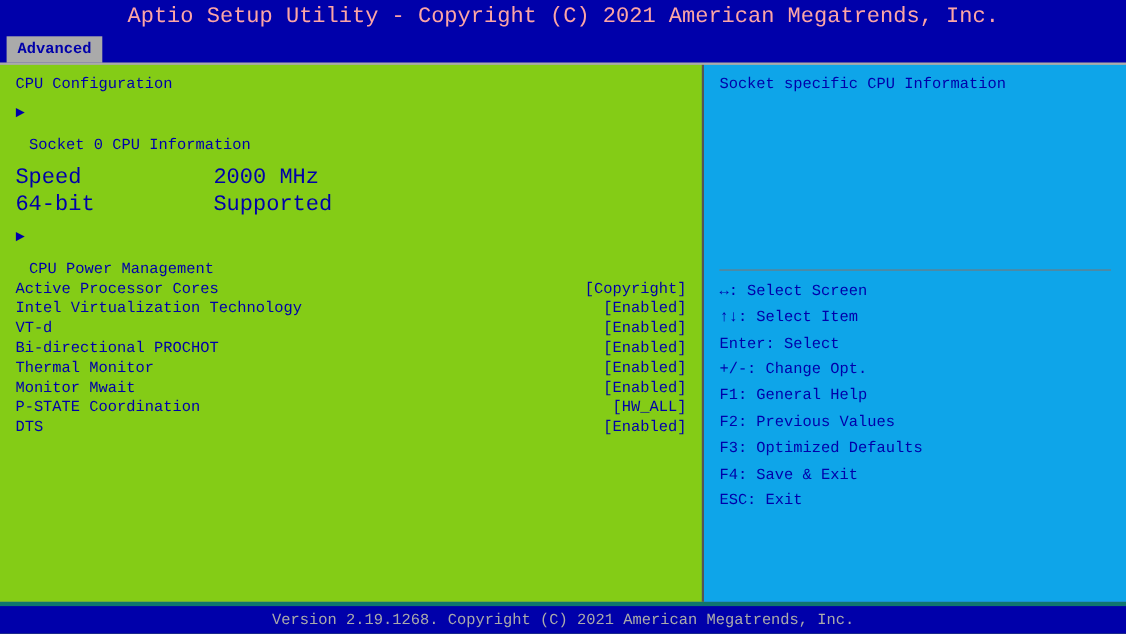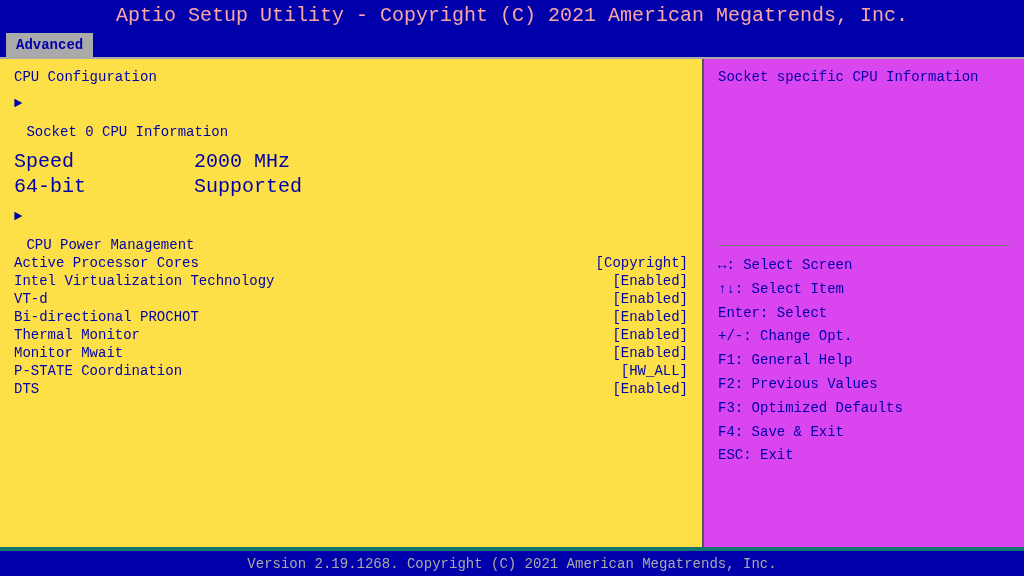--- a/index.html
+++ b/index.html
@@ -40,26 +40,26 @@
       display: flex;
       height: 490px;
       background: #AAAAAA;
       margin: 0;
       border-top: 2px solid #AAAAAA;
     }
     #left-panel {
       flex: 1;
       padding: 10px 14px;
       border-right: 2px solid #555555;
-      background: #fde047;
+      background: #84cc16;
     }
     #right-panel {
-      width: 320px;
+      width: 384px;
       padding: 10px 14px;
-      background: #d946ef;
+      background: #0ea5e9;
       color: #0000AA;
     }
     .section-title {
       color: #0000AA;
       font-size: 14px;
       margin-bottom: 10px;
       font-weight: normal;
     }
     .menu-item {
       display: flex;

